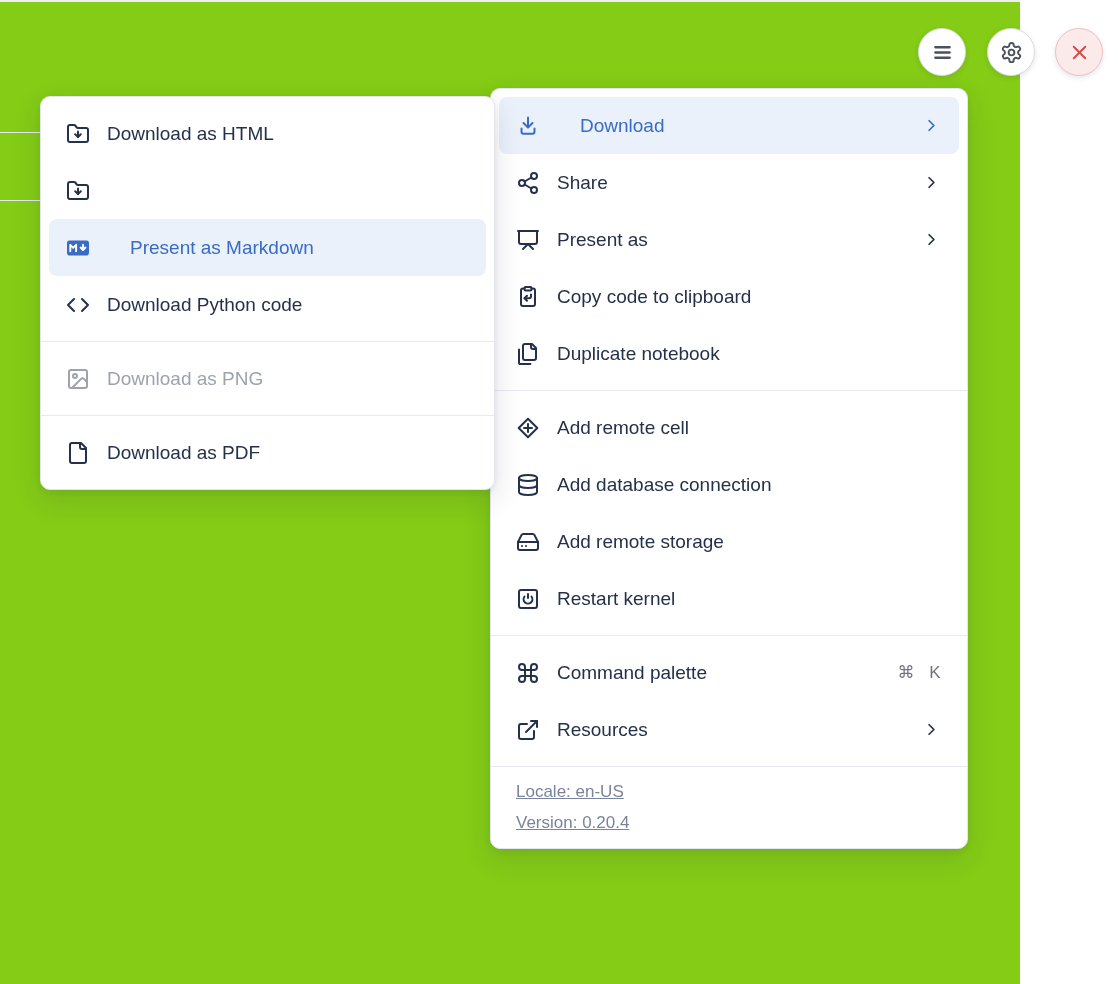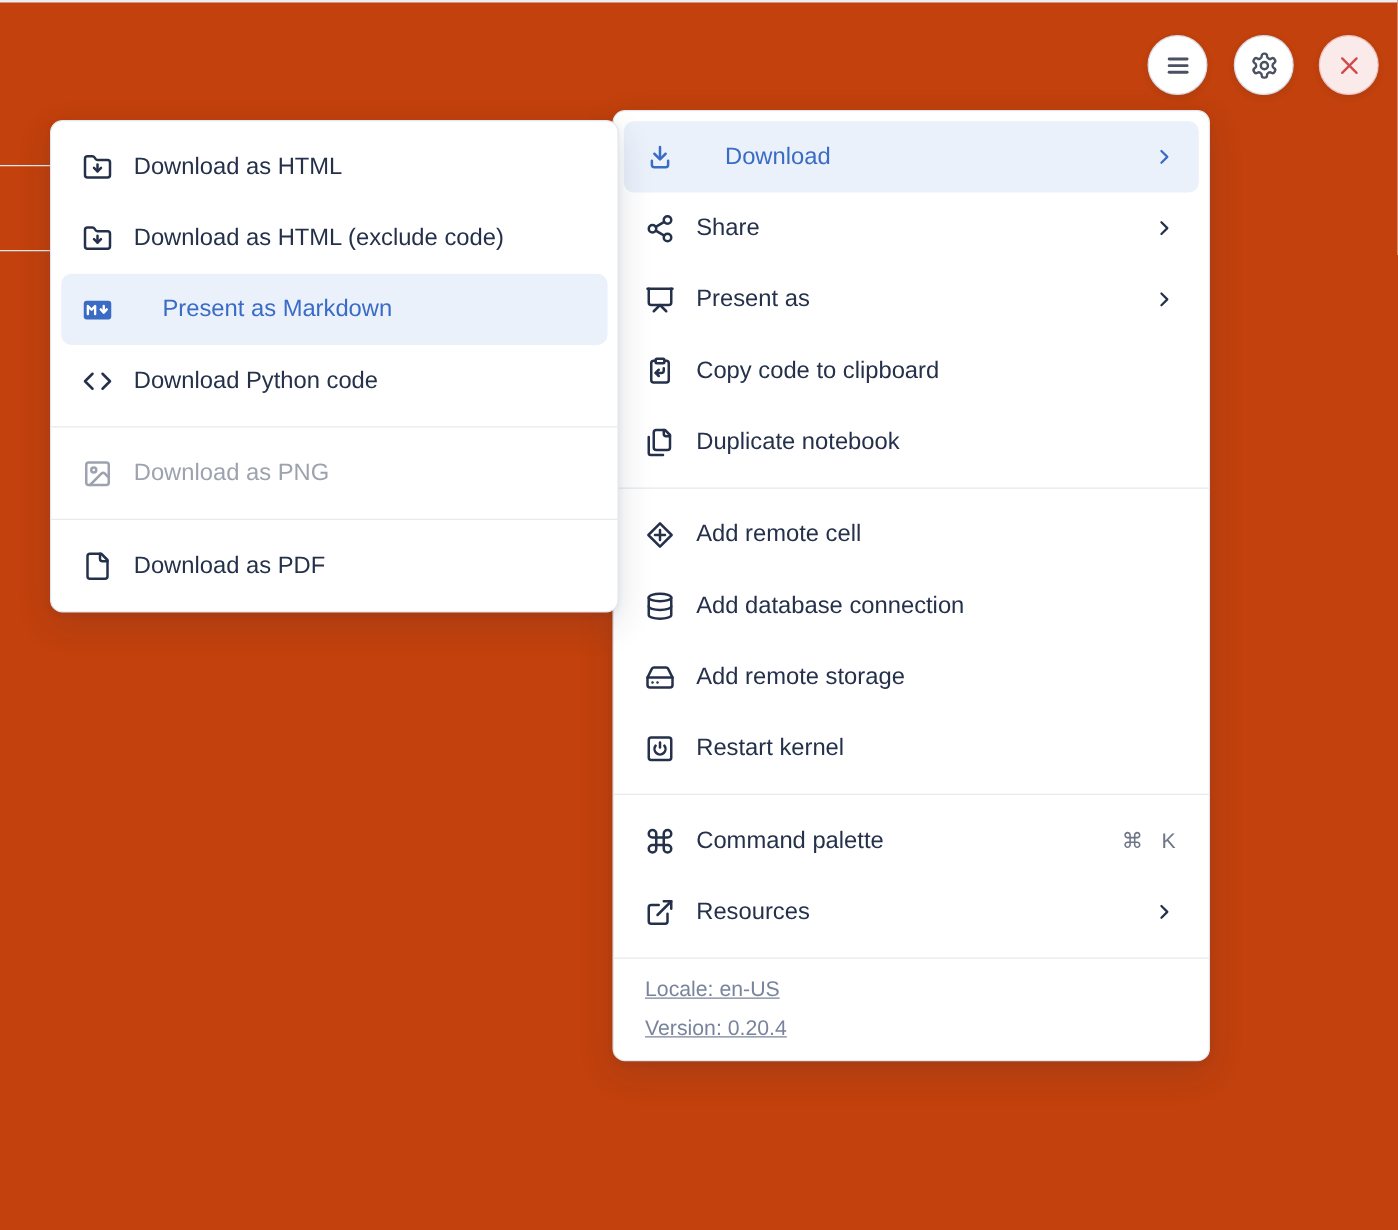--- a/index.html
+++ b/index.html
@@ -3,21 +3,21 @@
 <meta charset="utf-8">
 <style>
   *{box-sizing:border-box;margin:0;padding:0}
   html,body{width:1118px;height:984px}
   body{
     background:#fff;
     font-family:"Liberation Sans",sans-serif;
     overflow:hidden;
     position:relative;
   }
-  .screen{position:relative;width:1118px;height:984px;background:#c2410c}
+  .screen{position:relative;width:1020px;height:984px;background:#84cc16}
   .top-rule{position:absolute;top:0;left:0;right:0;height:2px;background:#eceef2}
   .bg-rule{position:absolute;left:0;width:42px;height:1px;background:var(--divider,#e7e9ee)}
 
   
   .circle-btn{
     position:absolute;top:28px;width:48px;height:48px;border-radius:50%;
     background:#fff;border:1px solid var(--button-border,#d8dbe1);
     box-shadow:0 2px 5px rgba(40,50,70,.12);
     display:flex;align-items:center;justify-content:center;
     color:var(--button-icon,#4a5160);cursor:pointer;
@@ -249,21 +249,20 @@
           <div class="menu-item">
             <svg viewBox="0 0 24 24" class="mi-icon">
               <use href="#i-folder-down"></use>
             </svg>
             <span class="mi-label">Download as HTML</span>
           </div>
           <div class="menu-item">
             <svg viewBox="0 0 24 24" class="mi-icon">
               <use href="#i-folder-down"></use>
             </svg>
-            <span class="mi-label">Download as HTML (exclude code)</span>
           </div>
           <div class="menu-item highlighted">
             <svg viewBox="0 0 24 24" class="mi-icon">
               <use href="#i-markdown-badge"></use>
             </svg>
             <span class="mi-label">Present as Markdown</span>
           </div>
           <div class="menu-item">
             <svg viewBox="0 0 24 24" class="mi-icon">
               <use href="#i-code"></use>

